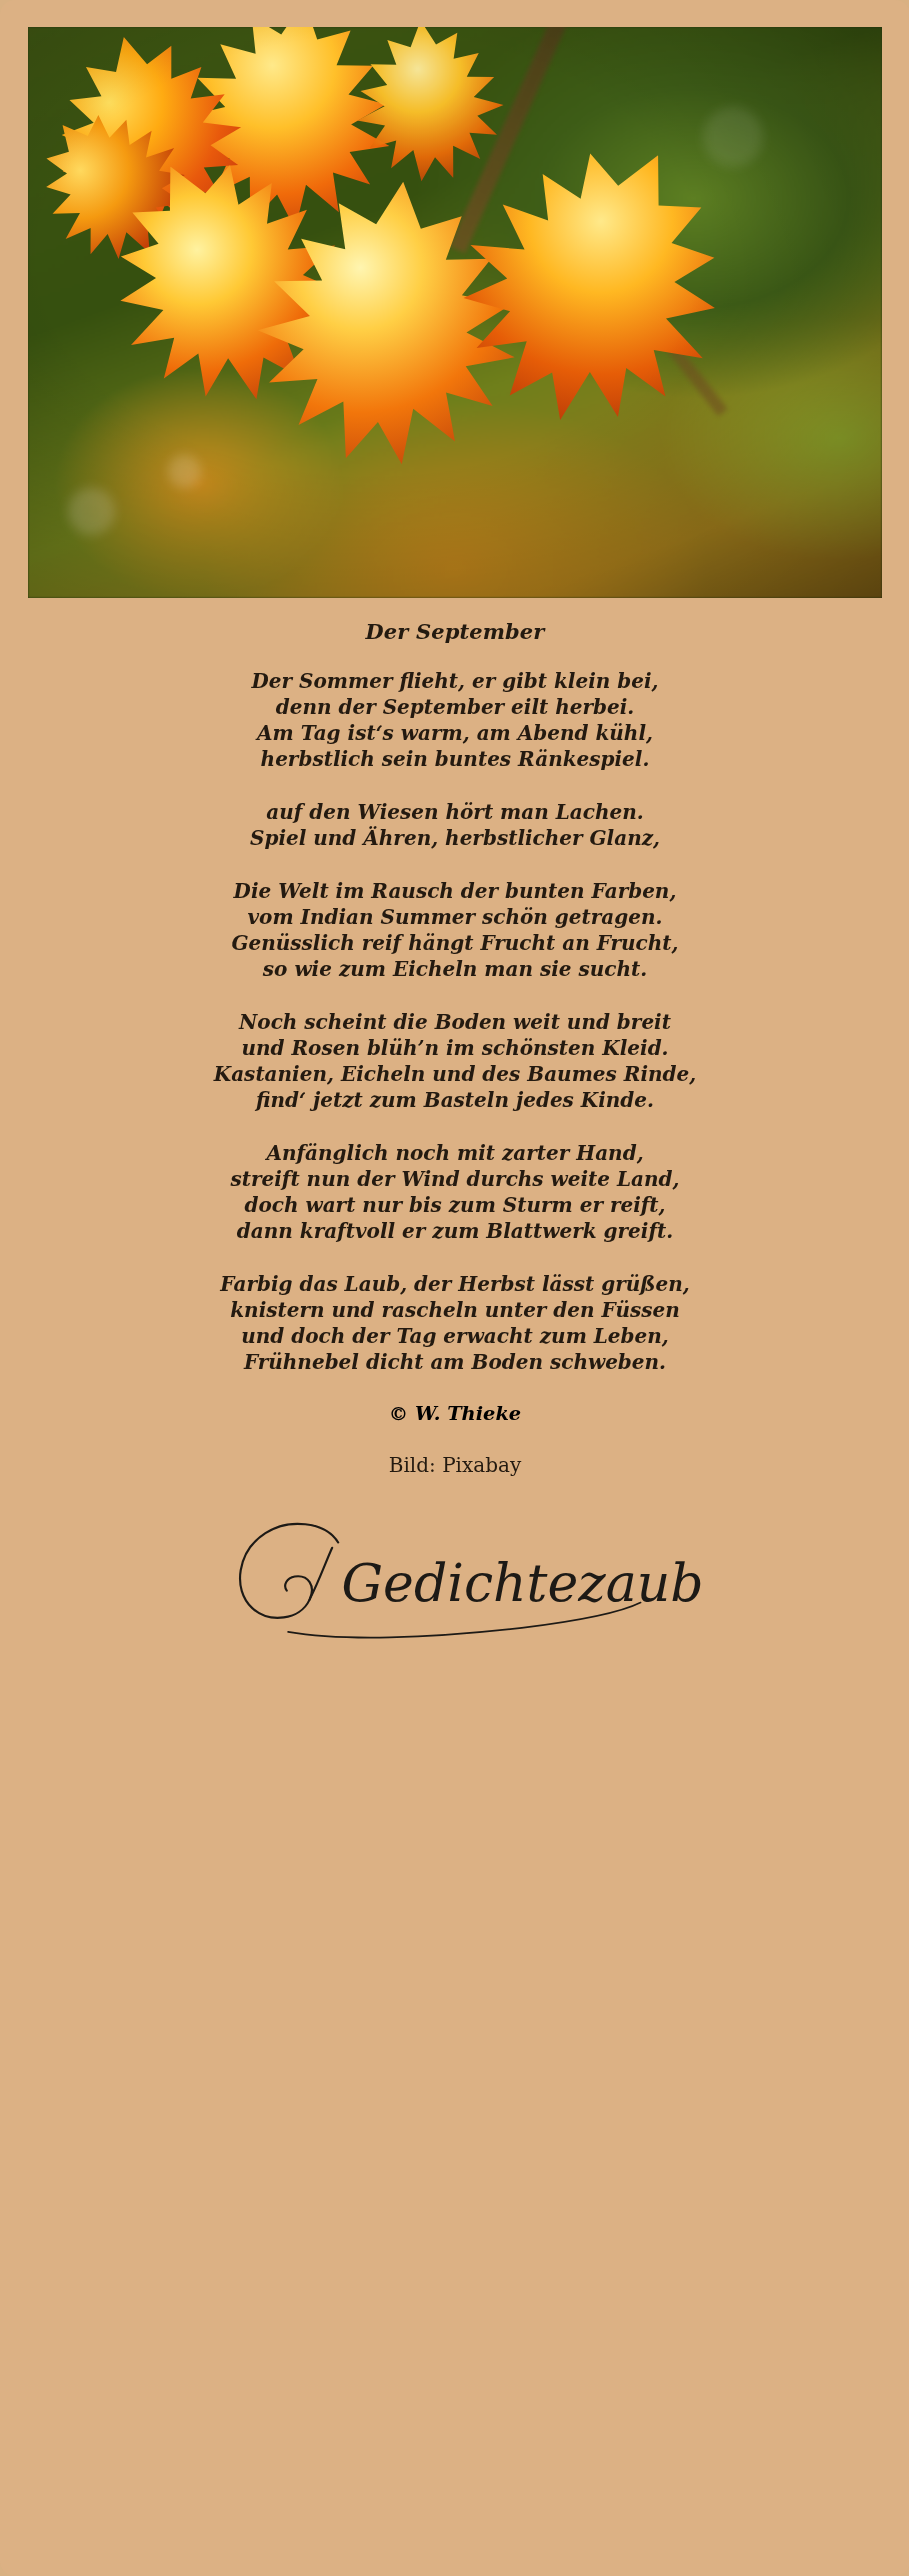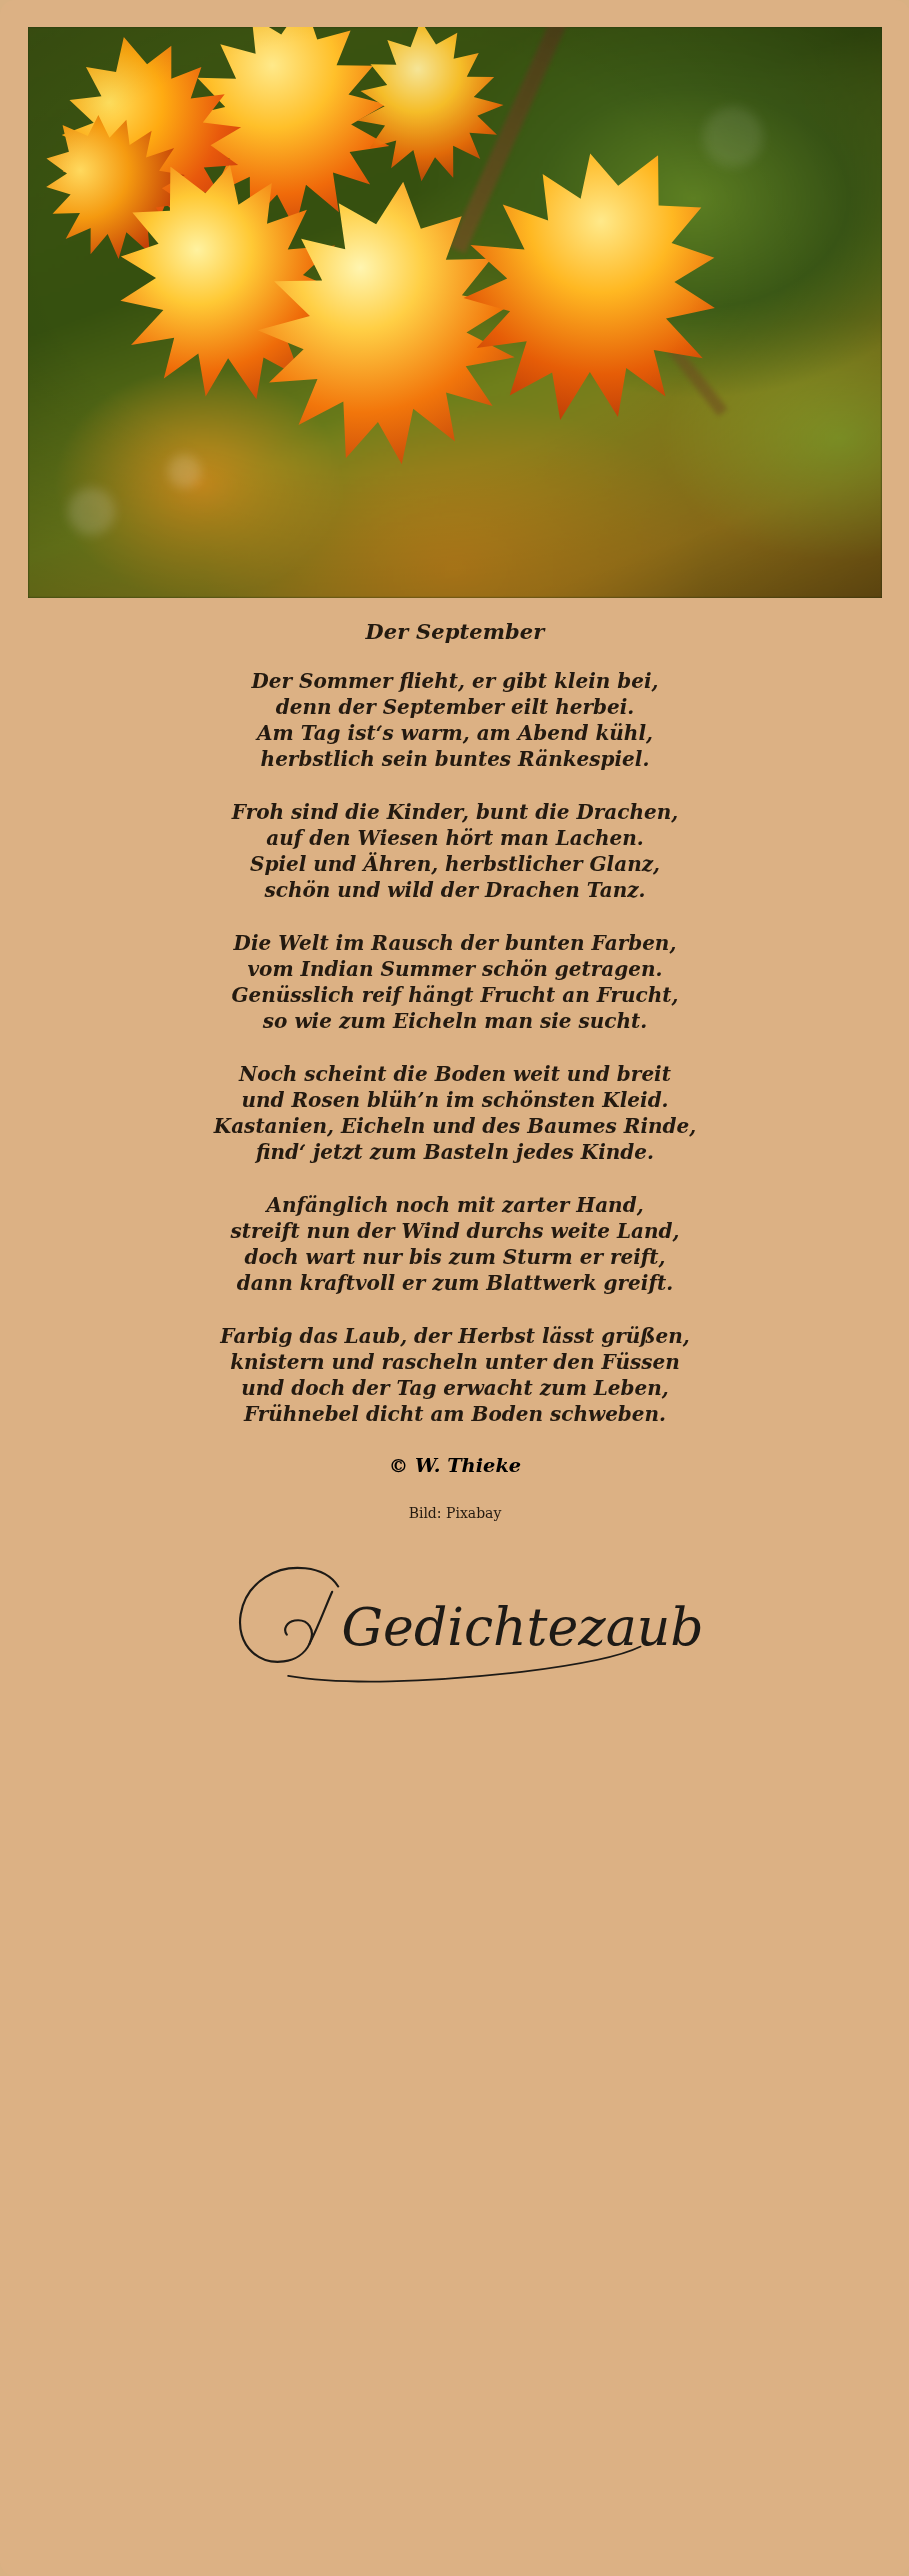--- a/index.html
+++ b/index.html
@@ -129,21 +129,21 @@
   .credit {
     text-align: center;
     font-size: 19.4px;
     font-style: italic;
     font-weight: bold;
     color: #000000;
     margin-top: 17.4px;
   }
   .image-credit {
     text-align: center;
-    font-size: 14px;
+    font-size: 20px;
     color: #241a10;
     margin-top: 28px;
   }
 
   
   .logo-wrap {
     margin-top: 20px;
     display: flex;
     justify-content: center;
     align-items: center;
@@ -184,24 +184,22 @@
   <div class="stanzas">
 
     <div class="stanza">
       <div class="line">Der Sommer flieht, er gibt klein bei,</div>
       <div class="line">denn der September eilt herbei.</div>
       <div class="line">Am Tag ist‘s warm, am Abend kühl,</div>
       <div class="line">herbstlich sein buntes Ränkespiel.</div>
     </div>
 
     <div class="stanza">
-      <div class="line">Froh sind die Kinder, bunt die Drachen,</div>
       <div class="line">auf den Wiesen hört man Lachen.</div>
       <div class="line">Spiel und Ähren, herbstlicher Glanz,</div>
-      <div class="line">schön und wild der Drachen Tanz.</div>
     </div>
 
     <div class="stanza">
       <div class="line">Die Welt im Rausch der bunten Farben,</div>
       <div class="line">vom Indian Summer schön getragen.</div>
       <div class="line">Genüsslich reif hängt Frucht an Frucht,</div>
       <div class="line">so wie zum Eicheln man sie sucht.</div>
     </div>
 
     <div class="stanza">

